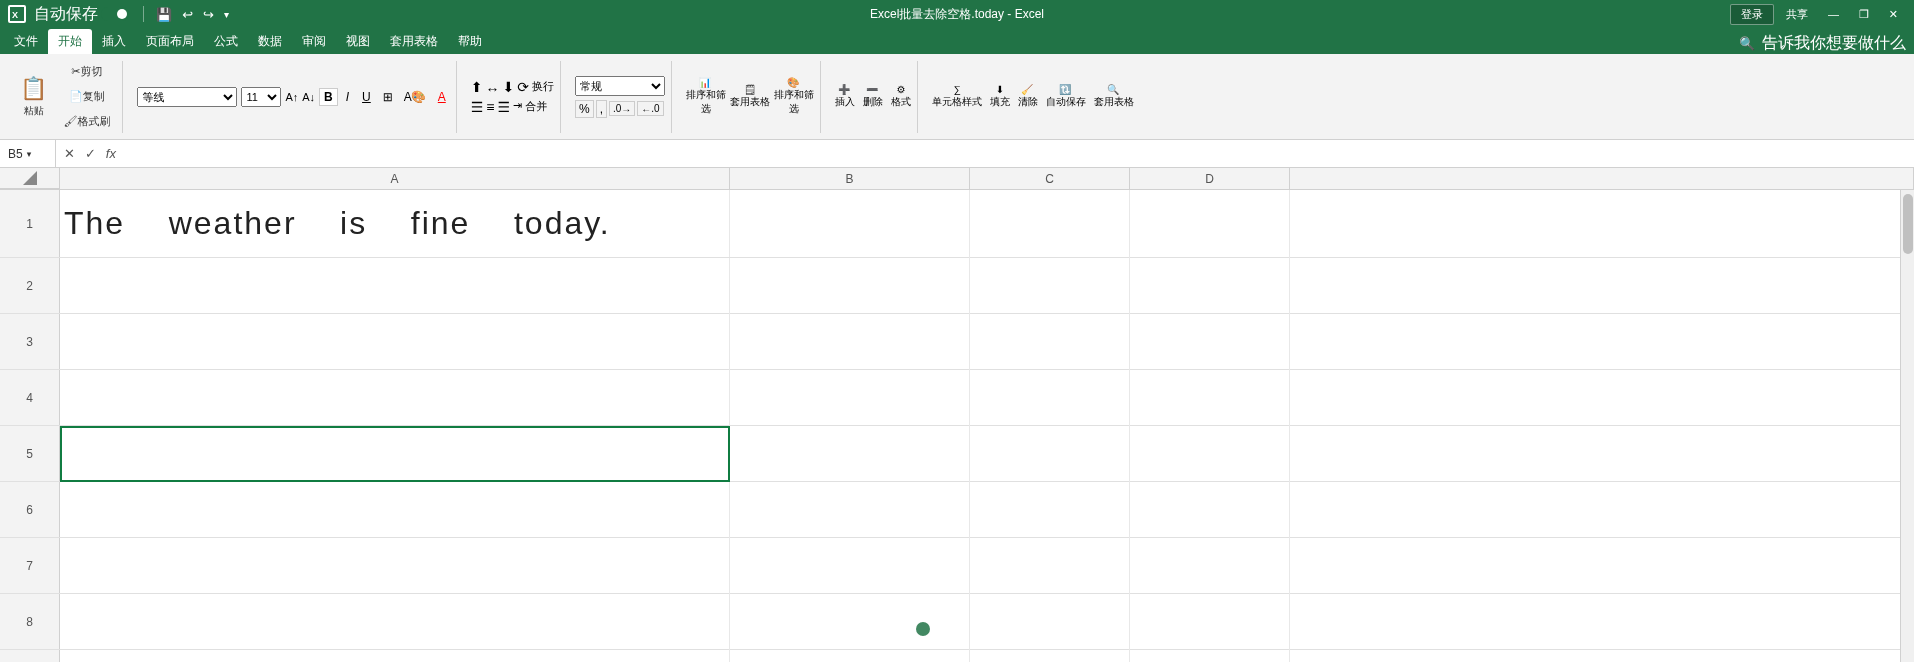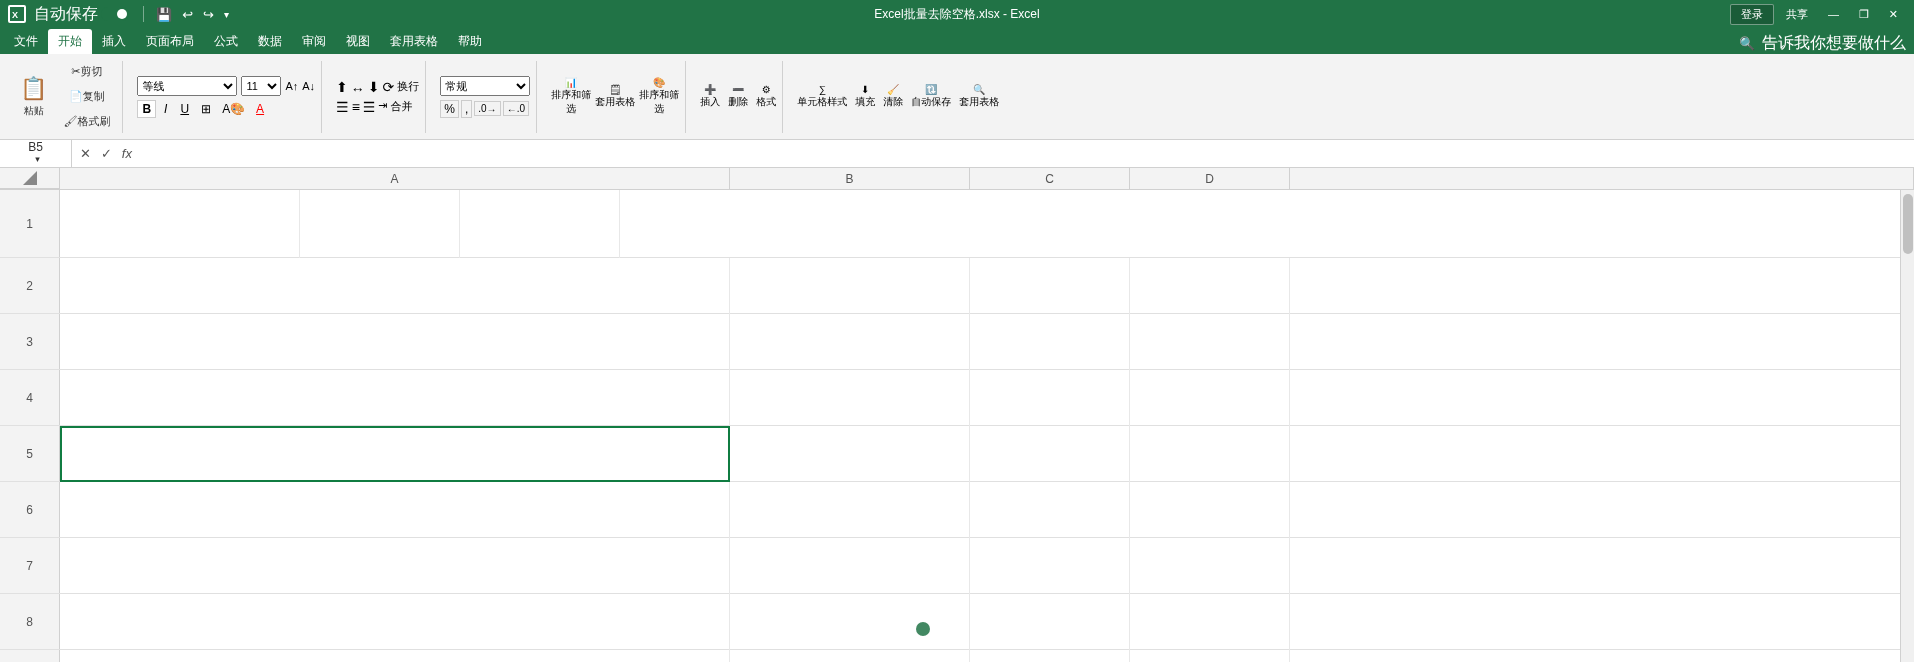--- a/index.html
+++ b/index.html
@@ -92,25 +92,25 @@
 
     
     .formula-bar {
       height: 28px;
       background: white;
       border-bottom: 1px solid #d0d0d0;
       display: flex;
       align-items: center;
     }
     .cell-ref-box {
-      width: 72px;
+      width: 56px;
       height: 100%;
       border-right: 1px solid #d0d0d0;
       display: flex; align-items: center; padding: 0 8px;
-      font-size: 12px; color: #333; flex-direction: column;
+      font-size: 12px; color: #333;
     }
     .formula-controls {
       display: flex; align-items: center; padding: 0 4px; gap: 2px;
     }
     .formula-btn {
       font-size: 13px; color: #555; padding: 2px 4px; cursor: pointer;
       border: none; background: transparent;
     }
     .formula-input {
       flex: 1; height: 100%; border: none; outline: none;
@@ -235,21 +235,21 @@
       <div class="toggle-pill"></div>
     </div>
     <div class="separator-line"></div>
     <div class="quick-access">
       <button class="qa-btn">💾</button>
       <button class="qa-btn">↩</button>
       <button class="qa-btn">↪</button>
       <button class="qa-btn" style="font-size:10px;">▾</button>
     </div>
   </div>
-  <div class="title-center">Excel批量去除空格.xlsx - Excel</div>
+  <div class="title-center">Excel批量去除空格.today - Excel</div>
   <div class="title-bar-right">
     <button class="login-btn">登录</button>
     <button class="win-btn">共享</button>
     <button class="win-btn">—</button>
     <button class="win-btn">❐</button>
     <button class="win-btn">✕</button>
   </div>
 </div>
 
 <div class="ribbon-tabs">
@@ -287,21 +287,21 @@
         <span>复制</span>
       </div>
       <div class="ribbon-btn-large" style="flex-direction:row;font-size:11px;">
         <span>🖌</span>
         <span>格式刷</span>
       </div>
     </div>
   </div>
 
   <div class="ribbon-group">
-    <div style="display:flex;flex-direction:column;gap:4px;">
+    <div style="display:flex;flex-direction:row;gap:4px;">
       <div style="display:flex;gap:4px;align-items:center;">
         <select style="font-size:11px;width:100px;height:20px;">
           <option>等线</option>
         </select>
         <select style="font-size:11px;width:40px;height:20px;">
           <option>11</option>
         </select>
         <button style="font-size:11px;border:none;background:transparent;cursor:pointer;">A↑</button>
         <button style="font-size:11px;border:none;background:transparent;cursor:pointer;">A↓</button>
       </div>
@@ -444,20 +444,23 @@
     </div>
     <div class="col-header" style="flex:1;"></div>
   </div>
 
   <div class="grid-body" style="position:relative;">
 
     <div class="grid-row" style="height:68px;">
       <div class="row-header">
         <span>1</span>
       </div>
+      <div class="cell cell-a1" style="width:670px; font-size:32px; letter-spacing:2px;">
+        <span>The &nbsp;&nbsp; weather &nbsp;&nbsp; is &nbsp;&nbsp; fine &nbsp;&nbsp; today.</span>
+      </div>
       <div class="cell" style="width:240px; height:68px;"></div>
       <div class="cell" style="width:160px; height:68px;"></div>
       <div class="cell" style="width:160px; height:68px;"></div>
       <div class="cell" style="flex:1; height:68px;"></div>
     </div>
 
     <div class="grid-row" style="height:56px;">
       <div class="row-header">
           <span>2</span>
         </div>

